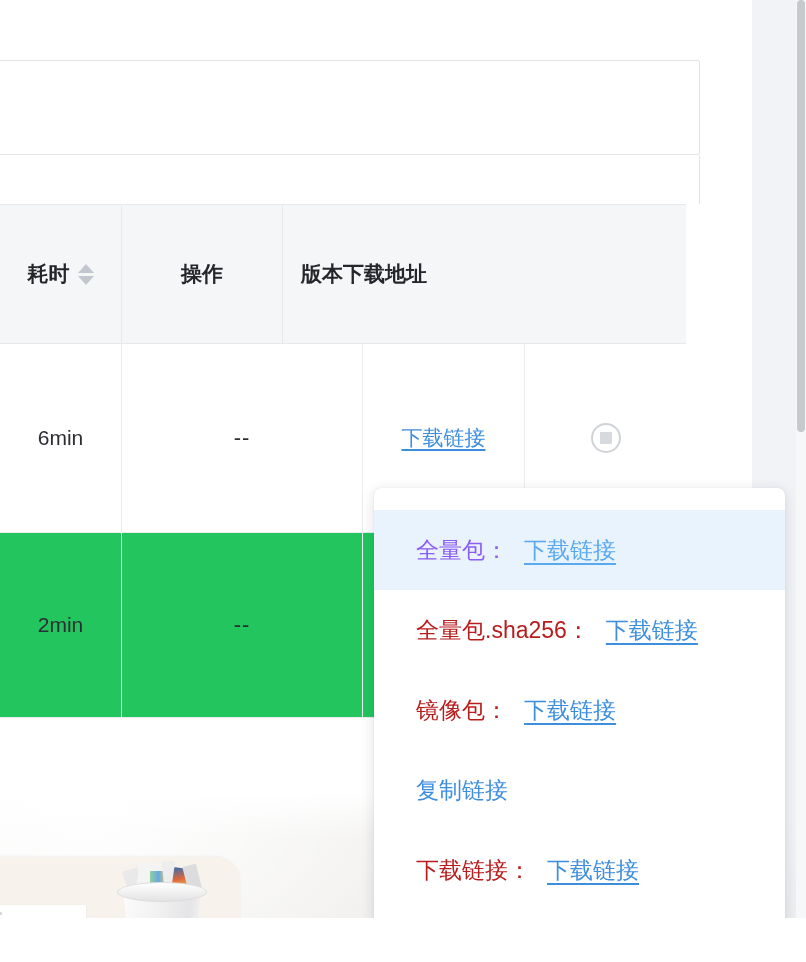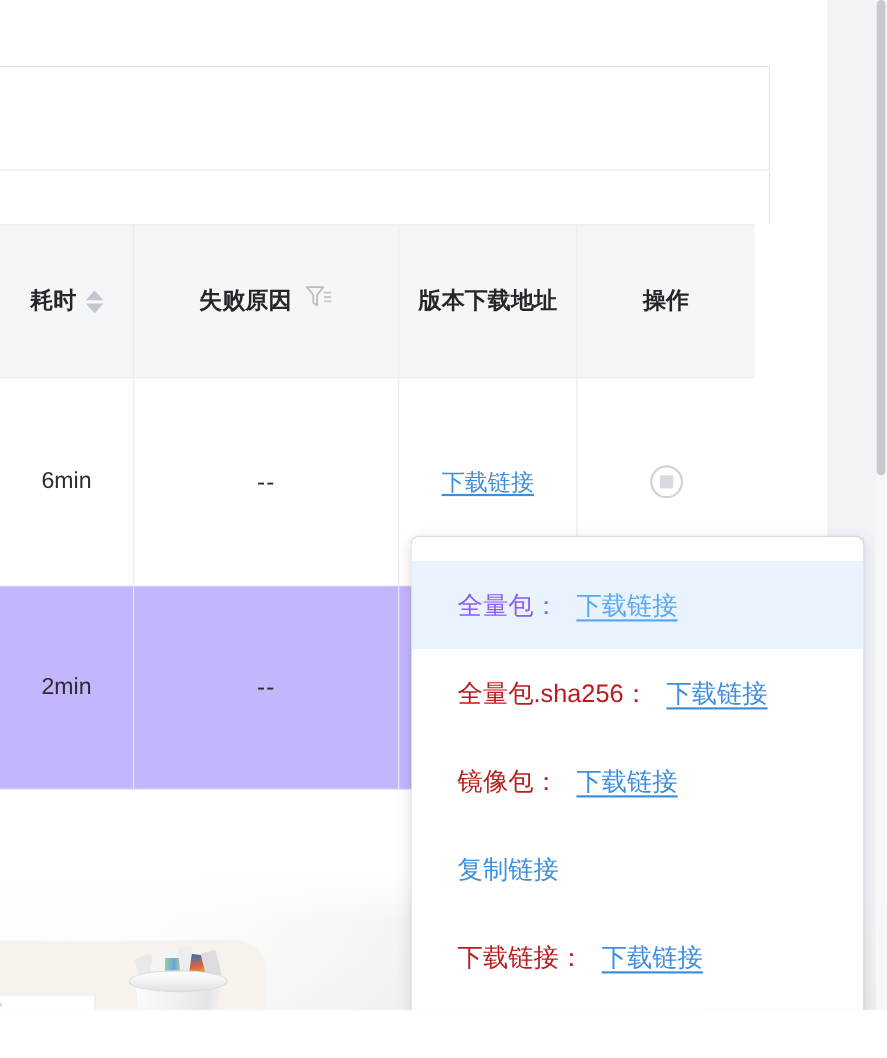--- a/index.html
+++ b/index.html
@@ -260,21 +260,21 @@
   
   .trow {
     position: absolute;
     left: 0;
     width: 686px;
     display: flex;
     box-sizing: border-box;
     border-bottom: 1px solid #ebecef;
   }
   .trow-0 { top: 140px; height: 189px; background: #ffffff; }
-  .trow-1 { top: 329px; height: 185px; background: #c4b5fd; }
+  .trow-1 { top: 329px; height: 185px; background: #22c55e; }
 
   .td {
     position: relative;
     display: flex;
     align-items: center;
     justify-content: center;
     box-sizing: border-box;
     border-right: 1px solid #ebecef;
     font-size: 21px;
     color: #2b2d33;
@@ -419,40 +419,27 @@
       <div class="th th-c0">
         <span class="th-inner">
           <span class="th-label-wrap">耗时</span>
           <span class="sort-icon">
             <span class="up"></span>
               <span class="down"></span>
           </span>
         </span>
       </div>
 
-      <div class="th th-c1">
-        <span class="th-inner">
-          <span class="th-label-wrap">失败原因</span>
-          <span class="filter-icon">
-            <svg width="26" height="24" viewBox="0 0 26 24" aria-hidden="true">
-              <path d="M2 3 H17 L11.2 10.2 V19.5 L7.8 17.2 V10.2 Z" fill="none" stroke="#b9bcc3" stroke-width="1.6" stroke-linejoin="round"></path>
-              <line x1="17.5" y1="8" x2="24" y2="8" stroke="#c4c7cd" stroke-width="1.6"></line>
-              <line x1="17.5" y1="12" x2="24" y2="12" stroke="#c4c7cd" stroke-width="1.6"></line>
-              <line x1="17.5" y1="16" x2="24" y2="16" stroke="#c4c7cd" stroke-width="1.6"></line>
-            </svg>
-          </span>
-        </span>
+
+      <div class="th th-c3">
+        <span>操作</span>
       </div>
 
       <div class="th th-c2">
         <span>版本下载地址</span>
-      </div>
-
-      <div class="th th-c3">
-        <span>操作</span>
       </div>
     </div>
 
     <div class="trow trow-0">
       <div class="td td-c0">
         <span>6min</span>
       </div>
       <div class="td td-c1">
         <span class="td-dash">--</span>
       </div>

